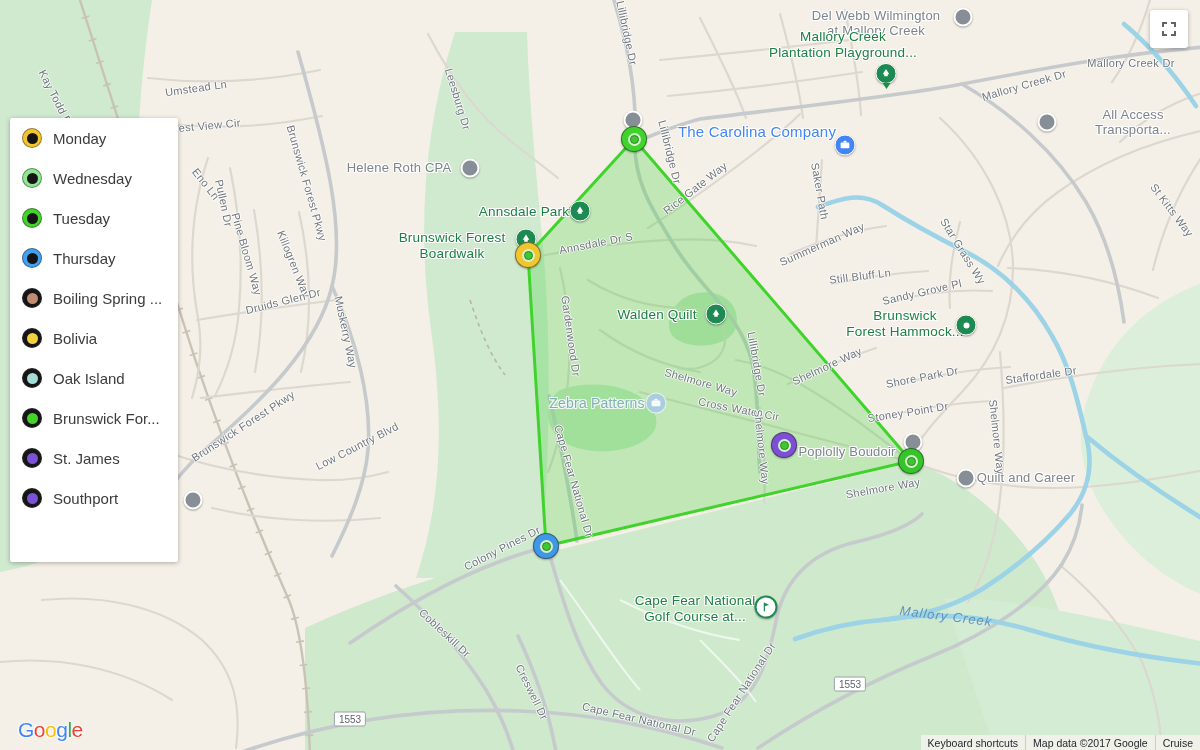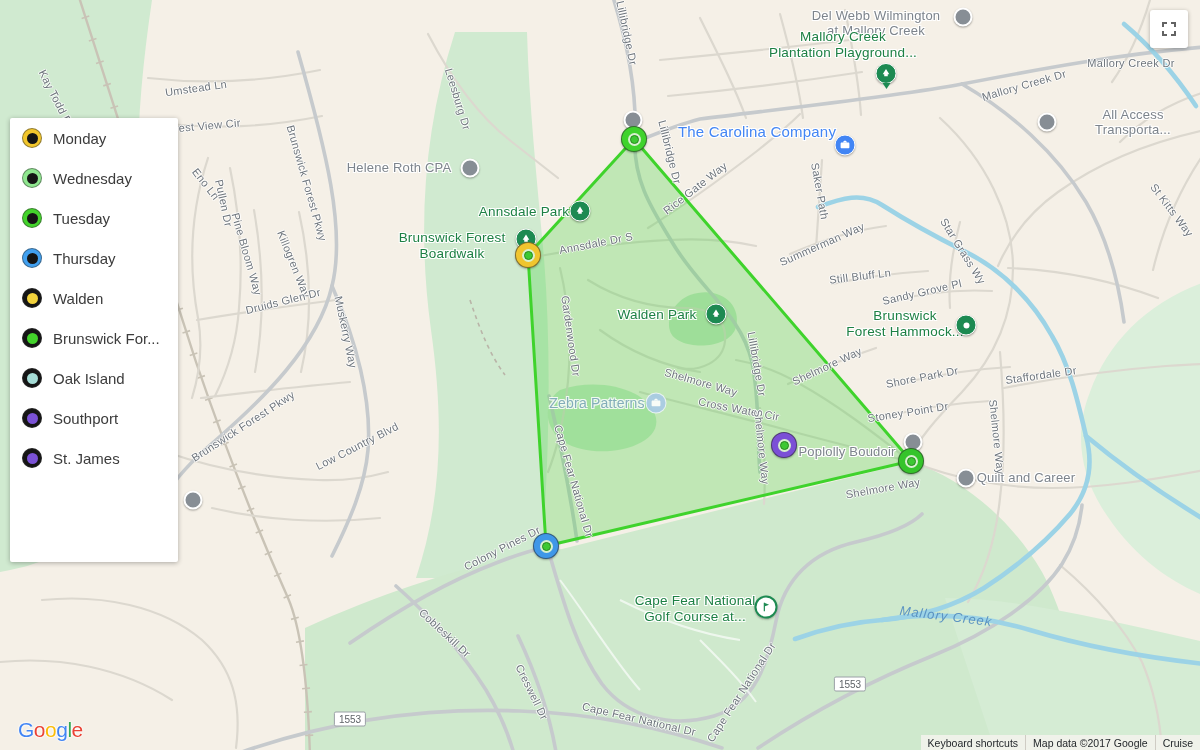--- a/index.html
+++ b/index.html
@@ -167,21 +167,21 @@
       <div class="map-label gray" style="left: 876px; top: 23px;">Del Webb Wilmington
 at Mallory Creek</div>
       <div class="map-label gray" style="left: 1133px; top: 122px;">All Access Transporta...</div>
       <div class="map-label gray" style="left: 847px; top: 452px; text-align: center;">Poplolly Boudoir</div>
       <div class="map-label gray" style="left: 1026px; top: 478px;">Quilt and Career</div>
       <div class="map-label green" style="left: 843px; top: 45px;">Mallory Creek
 Plantation Playground...</div>
       <div class="map-label green" style="left: 524px; top: 212px;">Annsdale Park</div>
       <div class="map-label green" style="left: 452px; top: 246px;">Brunswick Forest
 Boardwalk</div>
-      <div class="map-label green" style="left: 657px; top: 315px;">Walden Park</div>
+      <div class="map-label green" style="left: 657px; top: 315px;">Walden Quilt</div>
       <div class="map-label green" style="left: 905px; top: 324px;">Brunswick
 Forest Hammock...</div>
       <div class="map-label green" style="left: 695px; top: 609px;">Cape Fear National
 Golf Course at...</div>
       <div class="map-label blue" style="left: 757px; top: 132px;">The Carolina Company</div>
       <div class="map-label blue-faded" style="left: 597px; top: 403px;">Zebra Patterns</div>
       <div class="road-label" style="left: 57px; top: 100px; transform: translate(-50%, -50%) rotate(63deg);">Kay Todd Rd</div>
       <div class="road-label" style="left: 196px; top: 88px; transform: translate(-50%, -50%) rotate(-8deg);">Umstead Ln</div>
       <div class="road-label" style="left: 201px; top: 126px; transform: translate(-50%, -50%) rotate(-5deg);">Forest View Cir</div>
       <div class="road-label" style="left: 206px; top: 184px; transform: translate(-50%, -50%) rotate(52deg);">Eno Ln</div>
@@ -362,47 +362,53 @@
       <span class="legend-label">Tuesday</span>
     </div>
     <div class="legend-row">
       <span class="legend-icon" style="background: rgb(65, 160, 240);">
         <span class="inner" style="background: rgb(21, 21, 21);"></span>
       </span>
       <span class="legend-label">Thursday</span>
     </div>
     <div class="legend-row">
       <span class="legend-icon" style="background: rgb(21, 21, 21);">
+        <span class="inner" style="background: rgb(192, 141, 114);"></span>
+      </span>
+      <span class="legend-label">Boiling Spring ...</span>
+    </div>
+    <div class="legend-row">
+      <span class="legend-icon" style="background: rgb(21, 21, 21);">
         <span class="inner" style="background: rgb(242, 210, 60);"></span>
       </span>
-      <span class="legend-label">Walden</span>
+      <span class="legend-label">Bolivia</span>
+    </div>
+    <div class="legend-row">
+      <span class="legend-icon" style="background: rgb(21, 21, 21);">
+        <span class="inner" style="background: rgb(165, 220, 214);"></span>
+      </span>
+      <span class="legend-label">Oak Island</span>
     </div>
     <div class="legend-row">
       <span class="legend-icon" style="background: rgb(21, 21, 21);">
         <span class="inner" style="background: rgb(67, 211, 43);"></span>
       </span>
       <span class="legend-label">Brunswick For...</span>
     </div>
     <div class="legend-row">
       <span class="legend-icon" style="background: rgb(21, 21, 21);">
-        <span class="inner" style="background: rgb(165, 220, 214);"></span>
-      </span>
-      <span class="legend-label">Oak Island</span>
-    </div>
-    <div class="legend-row">
-      <span class="legend-icon" style="background: rgb(21, 21, 21);">
         <span class="inner" style="background: rgb(123, 82, 214);"></span>
       </span>
+      <span class="legend-label">St. James</span>
+    </div>
+    <div class="legend-row">
+      <span class="legend-icon" style="background: rgb(21, 21, 21);">
+        <span class="inner" style="background: rgb(123, 82, 214);"></span>
+      </span>
       <span class="legend-label">Southport</span>
-    </div>
-    <div class="legend-row">
-      <span class="legend-icon" style="background: rgb(21, 21, 21);">
-        <span class="inner" style="background: rgb(123, 82, 214);"></span>
-      </span>
-      <span class="legend-label">St. James</span>
     </div>
   </div>
 
 <button id="fullscreen-btn">
   <svg width="16" height="16" viewBox="0 0 16 16">
     <path d="M2,6 V2 H6 M10,2 H14 V6 M14,10 V14 H10 M6,14 H2 V10" fill="none" stroke="#636363" stroke-width="2"></path>
   </svg>
 </button>
 
 <div id="google-logo"><span style="color: rgb(66, 133, 244);">G</span><span style="color: rgb(234, 67, 53);">o</span><span style="color: rgb(251, 188, 5);">o</span><span style="color: rgb(66, 133, 244);">g</span><span style="color: rgb(52, 168, 83);">l</span><span style="color: rgb(234, 67, 53);">e</span></div>

